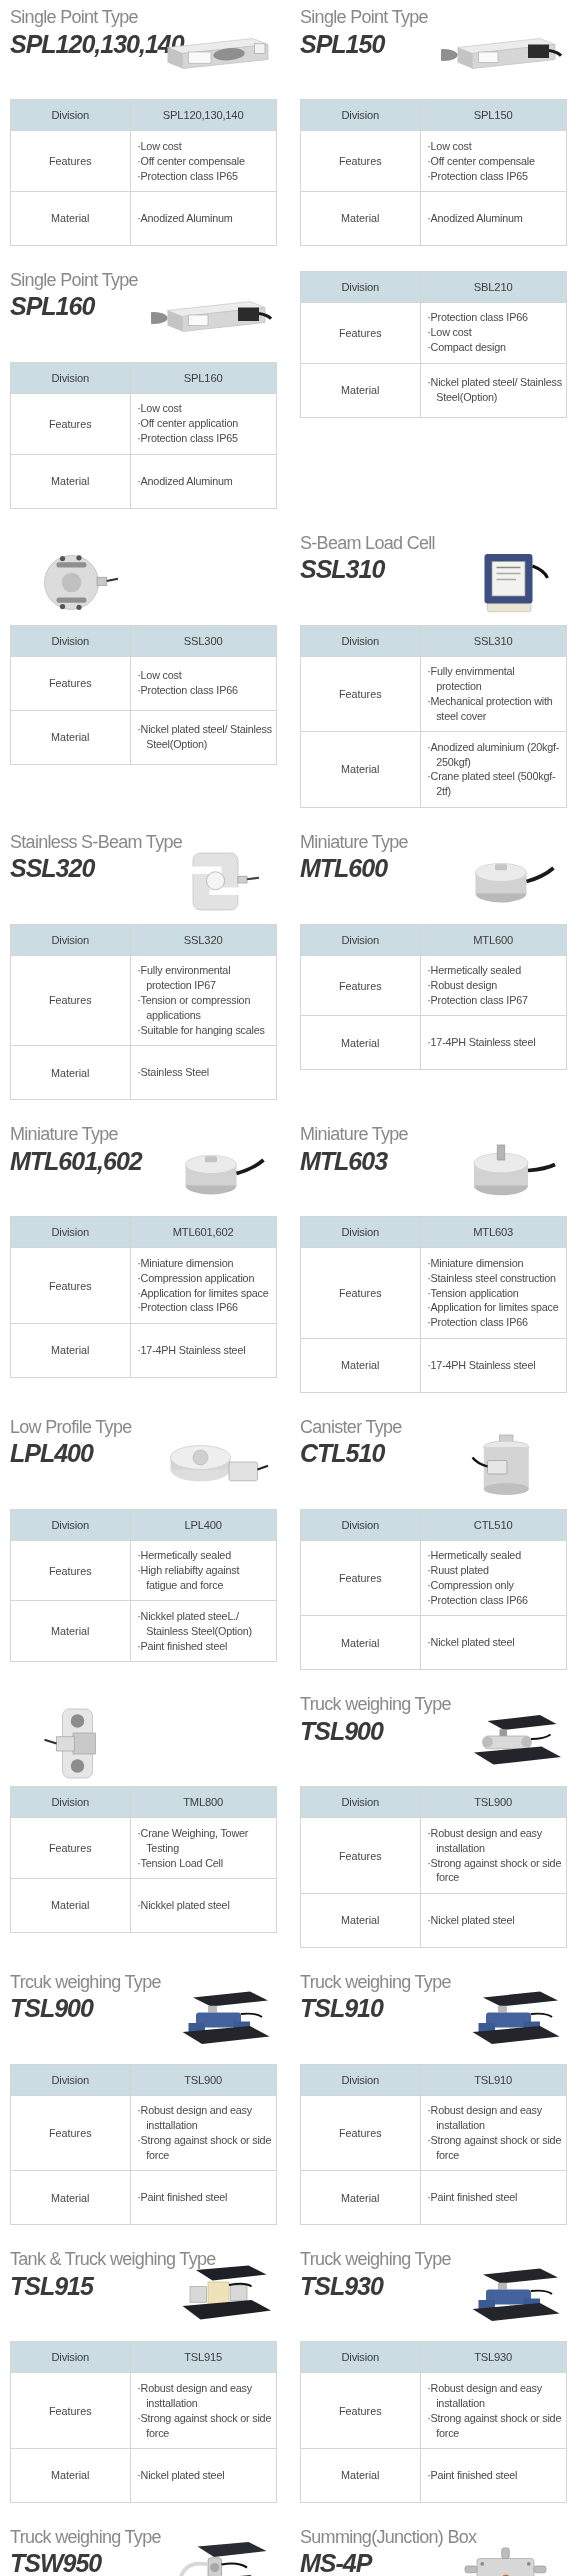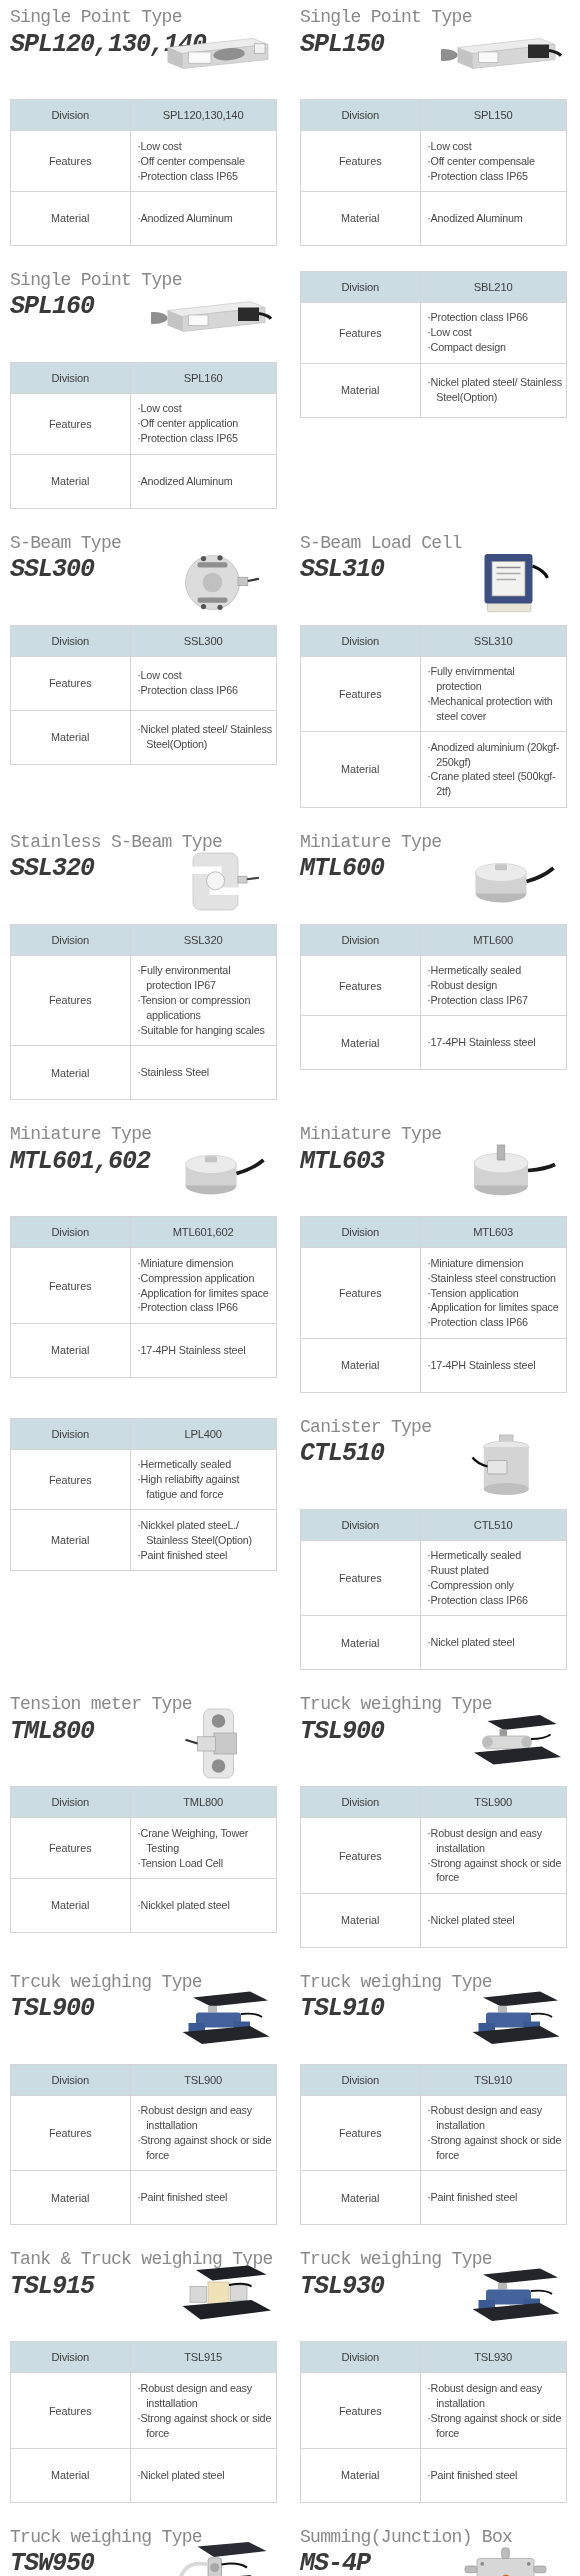--- a/index.html
+++ b/index.html
@@ -1,20 +1,20 @@
 <!DOCTYPE html>
 <html style="font-size:13.3px"><head>
 <meta charset="utf-8">
 <style>
   html,body{margin:0;padding:0;background:#fff;}
   body{width:580px;font-family:"Liberation Sans",sans-serif;color:#444;}
   .grid{display:grid;grid-template-columns:290px 290px;padding-top:3.3px;}
   .card{padding:5px 13.3px 20px 10px;box-sizing:border-box;}
   .card-head{display:flex;min-height:86px;margin-bottom:5px;}
-  .head-text{flex:1;min-width:0;font-family:Liberation Mono, monospace;}
+  .head-text{flex:1;min-width:0;}
   .type{font-size:18px;color:#898989;letter-spacing:-0.7px;line-height:1.1;white-space:nowrap;}
   .model{font-size:25px;color:#3a3a3a;font-weight:800;font-style:italic;letter-spacing:-1px;margin-top:1.7px;white-space:nowrap;}
   .img{width:126px;height:75px;align-self:flex-end;flex-shrink:0;}
   .img svg{width:100%;height:100%;display:block;}
   table.spec{width:100%;border-collapse:collapse;font-size:10.8px;color:#4a4a4a;table-layout:fixed;}
   table.spec th,table.spec td{border:0.8px solid #d5d5d5;}
   table.spec thead th{background:#ccdce3;height:28px;font-weight:400;color:#3d3d3d;text-align:center;font-size:11.2px;letter-spacing:-0.2px;}
   .c1{width:45%;}
   .c2{width:55%;}
   td.c1{text-align:center;vertical-align:middle;height:51px;color:#474747;}
@@ -208,24 +208,20 @@
             <ul class="blist">
                 <li>Nickel plated steel/ Stainless Steel(Option)</li>
               </ul>
           </td>
         </tr>
       </tbody>
     </table>
   </section>
     <section class="card">
     <header class="card-head">
-      <div class="head-text">
-        <div class="type">S-Beam Type</div>
-        <div class="model">SSL300</div>
-      </div>
       <div class="img">
           <svg viewBox="0 0 160 100">
             <circle cx="78" cy="50" r="36" fill="#dcdcdc" stroke="#b9b9b9"></circle>
             <circle cx="78" cy="50" r="13" fill="#c0c0c0"></circle>
             <rect x="58" y="23" width="40" height="7" rx="3" fill="#8f8f8f"></rect>
             <rect x="58" y="70" width="40" height="7" rx="3" fill="#8f8f8f"></rect>
             <circle cx="66" cy="18" r="3.5" fill="#555"></circle>
             <circle cx="88" cy="17" r="3.5" fill="#555"></circle>
             <circle cx="66" cy="82" r="3.5" fill="#555"></circle>
             <circle cx="88" cy="83" r="3.5" fill="#555"></circle>
@@ -511,20 +507,36 @@
           <td class="c2">
             <ul class="blist">
                 <li>17-4PH Stainless steel</li>
               </ul>
           </td>
         </tr>
       </tbody>
     </table>
   </section>
     <section class="card">
+    <header class="card-head">
+      <div class="head-text">
+        <div class="type">Low Profile Type</div>
+        <div class="model">LPL400</div>
+      </div>
+      <div class="img">
+          <svg viewBox="0 0 160 100">
+            <ellipse cx="62" cy="54" rx="40" ry="16" fill="#dddddd"></ellipse>
+            <rect x="22" y="38" width="80" height="16" fill="#d5d5d5"></rect>
+            <ellipse cx="62" cy="38" rx="40" ry="16" fill="#eeeeee" stroke="#cccccc"></ellipse>
+            <circle cx="62" cy="38" r="10" fill="#d0d0d0" stroke="#bbb"></circle>
+            <rect x="100" y="44" width="38" height="25" rx="3" fill="#e2e2e2" stroke="#a8a8a8"></rect>
+            <line x1="138" y1="54" x2="152" y2="49" stroke="#222" stroke-width="3"></line>
+          </svg>
+        </div>
+    </header>
     <table class="spec">
       <colgroup>
           <col class="c1">
           <col class="c2">
         </colgroup>
       <thead>
         <tr>
           <th class="c1">Division</th>
           <th class="c2">LPL400</th>
         </tr>
@@ -597,24 +609,20 @@
             <ul class="blist">
                 <li>Nickel plated steel</li>
               </ul>
           </td>
         </tr>
       </tbody>
     </table>
   </section>
     <section class="card">
     <header class="card-head">
-      <div class="head-text">
-        <div class="type">Tension meter Type</div>
-        <div class="model">TML800</div>
-      </div>
       <div class="img">
           <svg viewBox="0 0 160 100">
             <rect x="66" y="4" width="40" height="92" rx="9" fill="#e6e6e6" stroke="#bbbbbb"></rect>
             <circle cx="86" cy="20" r="9" fill="#8d8d8d"></circle>
             <circle cx="86" cy="80" r="9" fill="#8d8d8d"></circle>
             <rect x="80" y="36" width="30" height="28" fill="#c9c9c9" stroke="#a5a5a5"></rect>
             <rect x="58" y="41" width="24" height="19" fill="#dcdcdc" stroke="#a5a5a5"></rect>
             <line x1="58" y1="50" x2="42" y2="45" stroke="#333" stroke-width="3"></line>
           </svg>
         </div>

